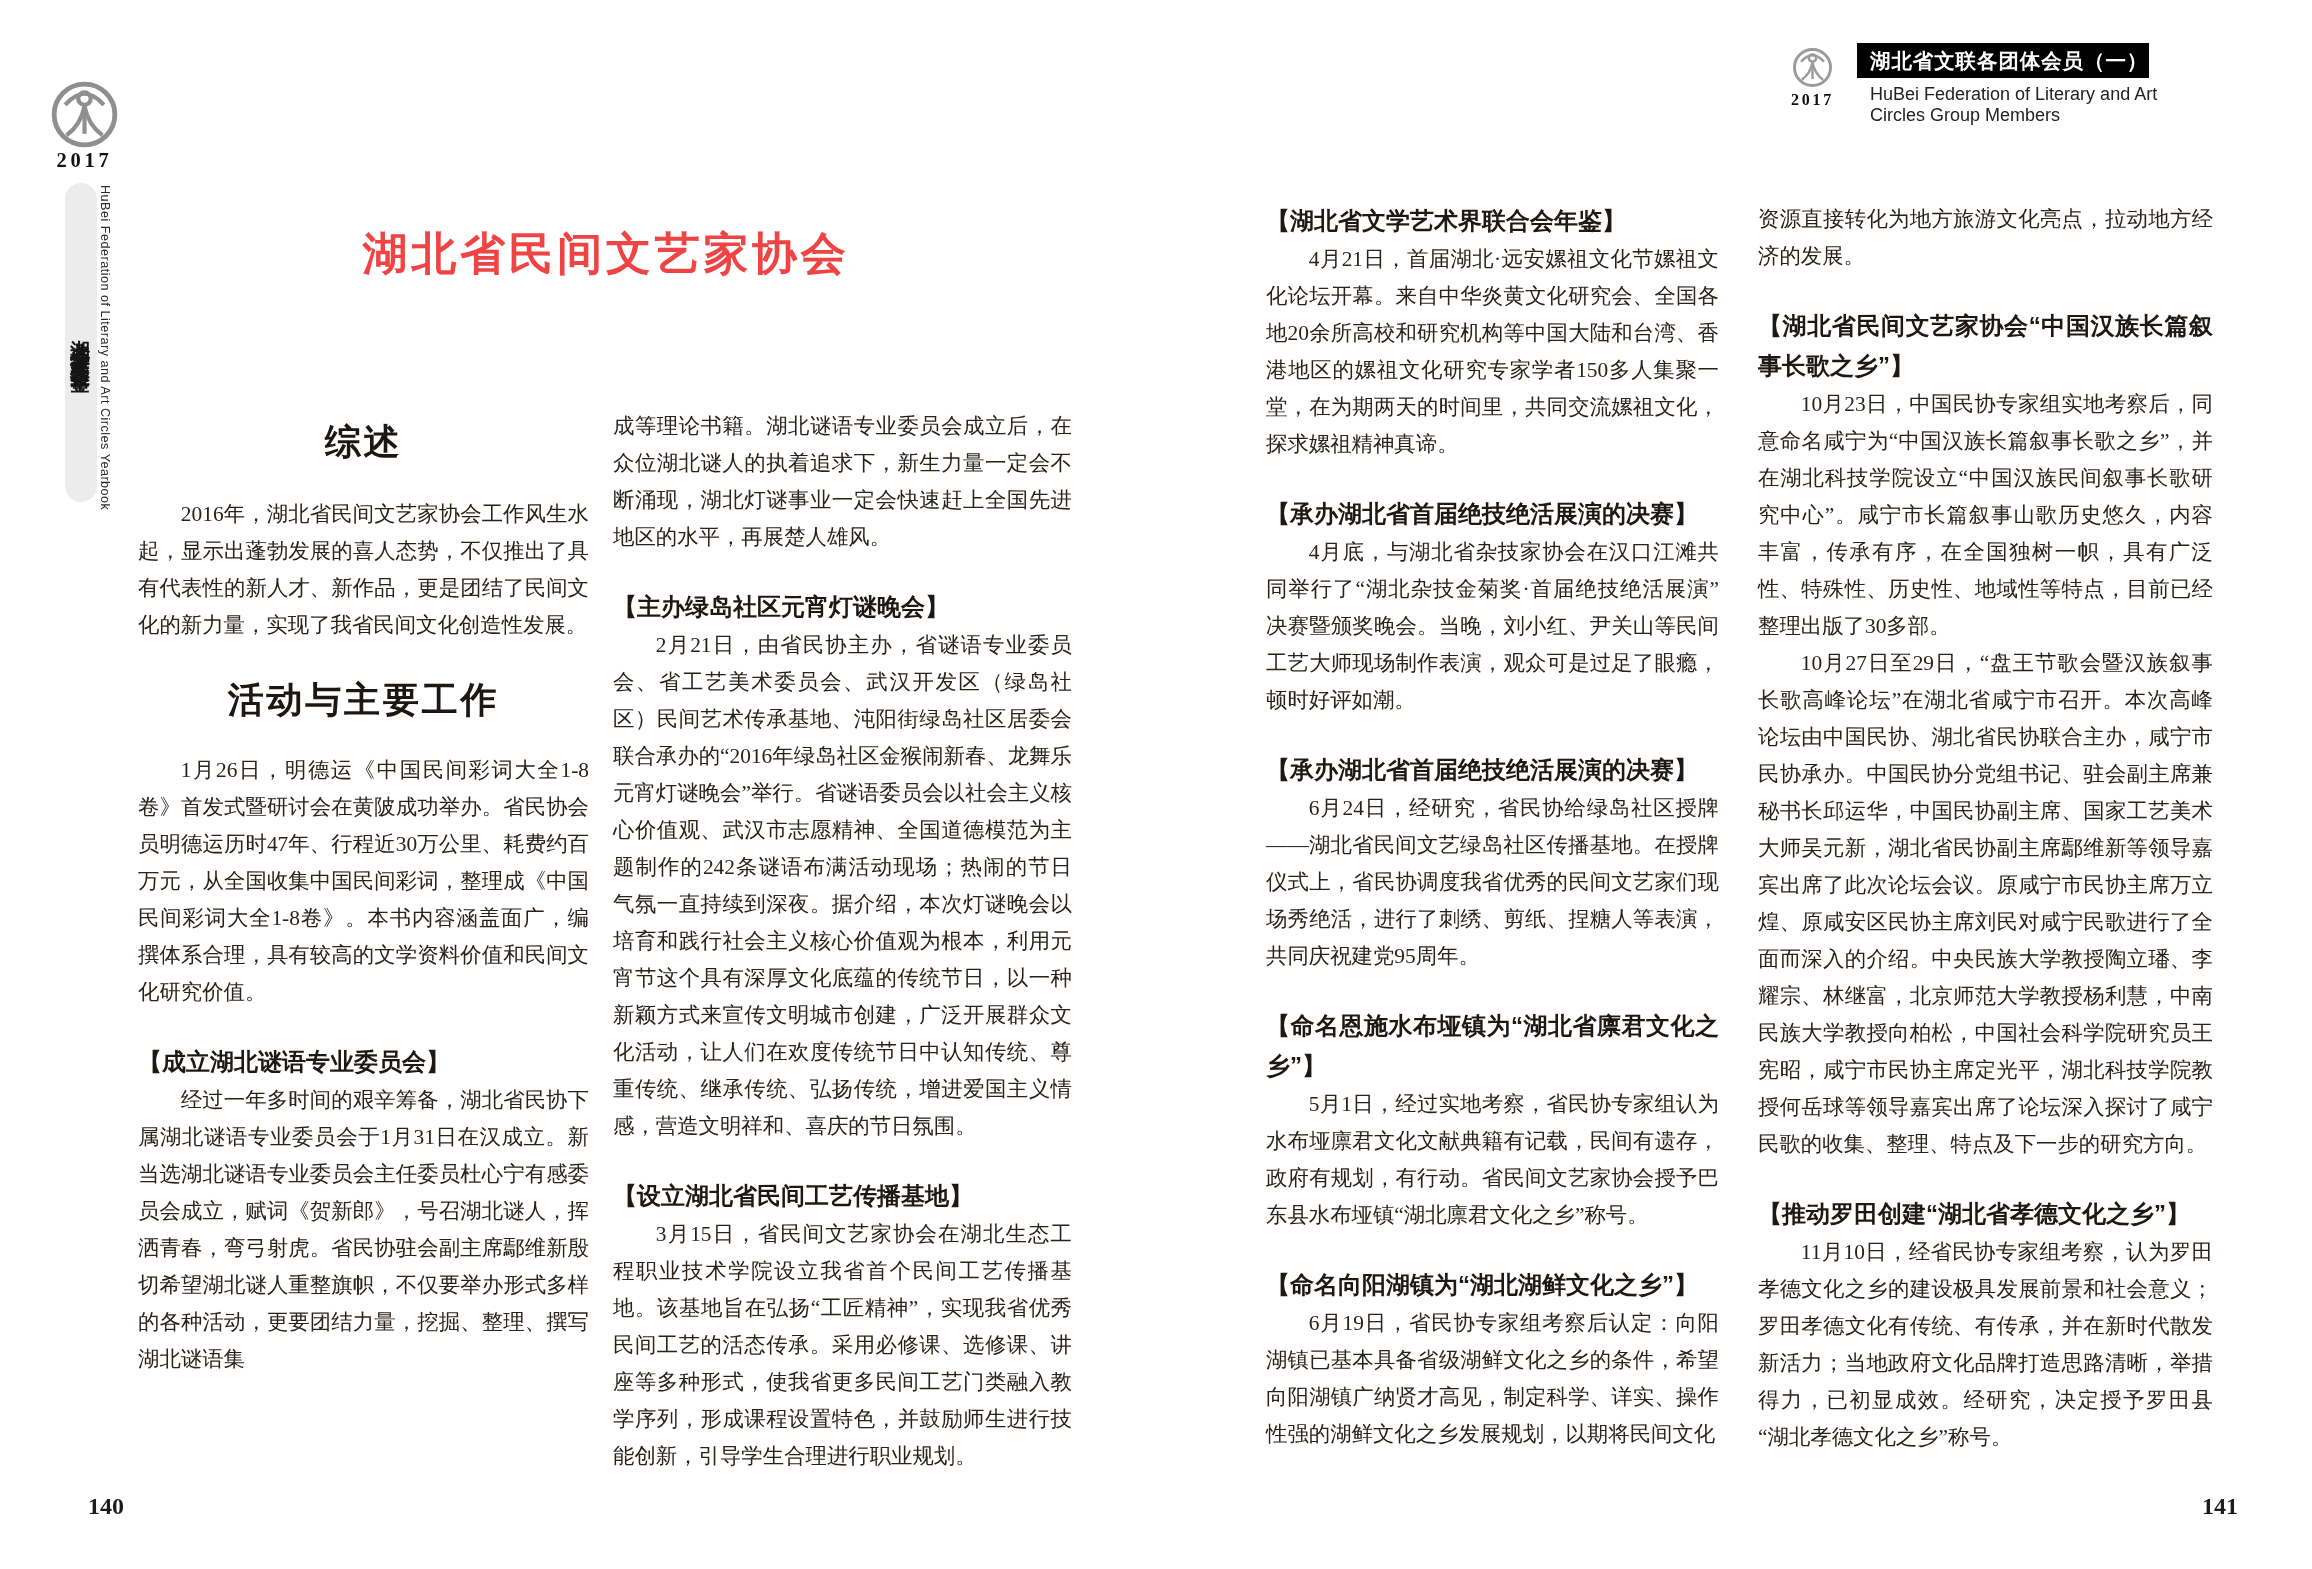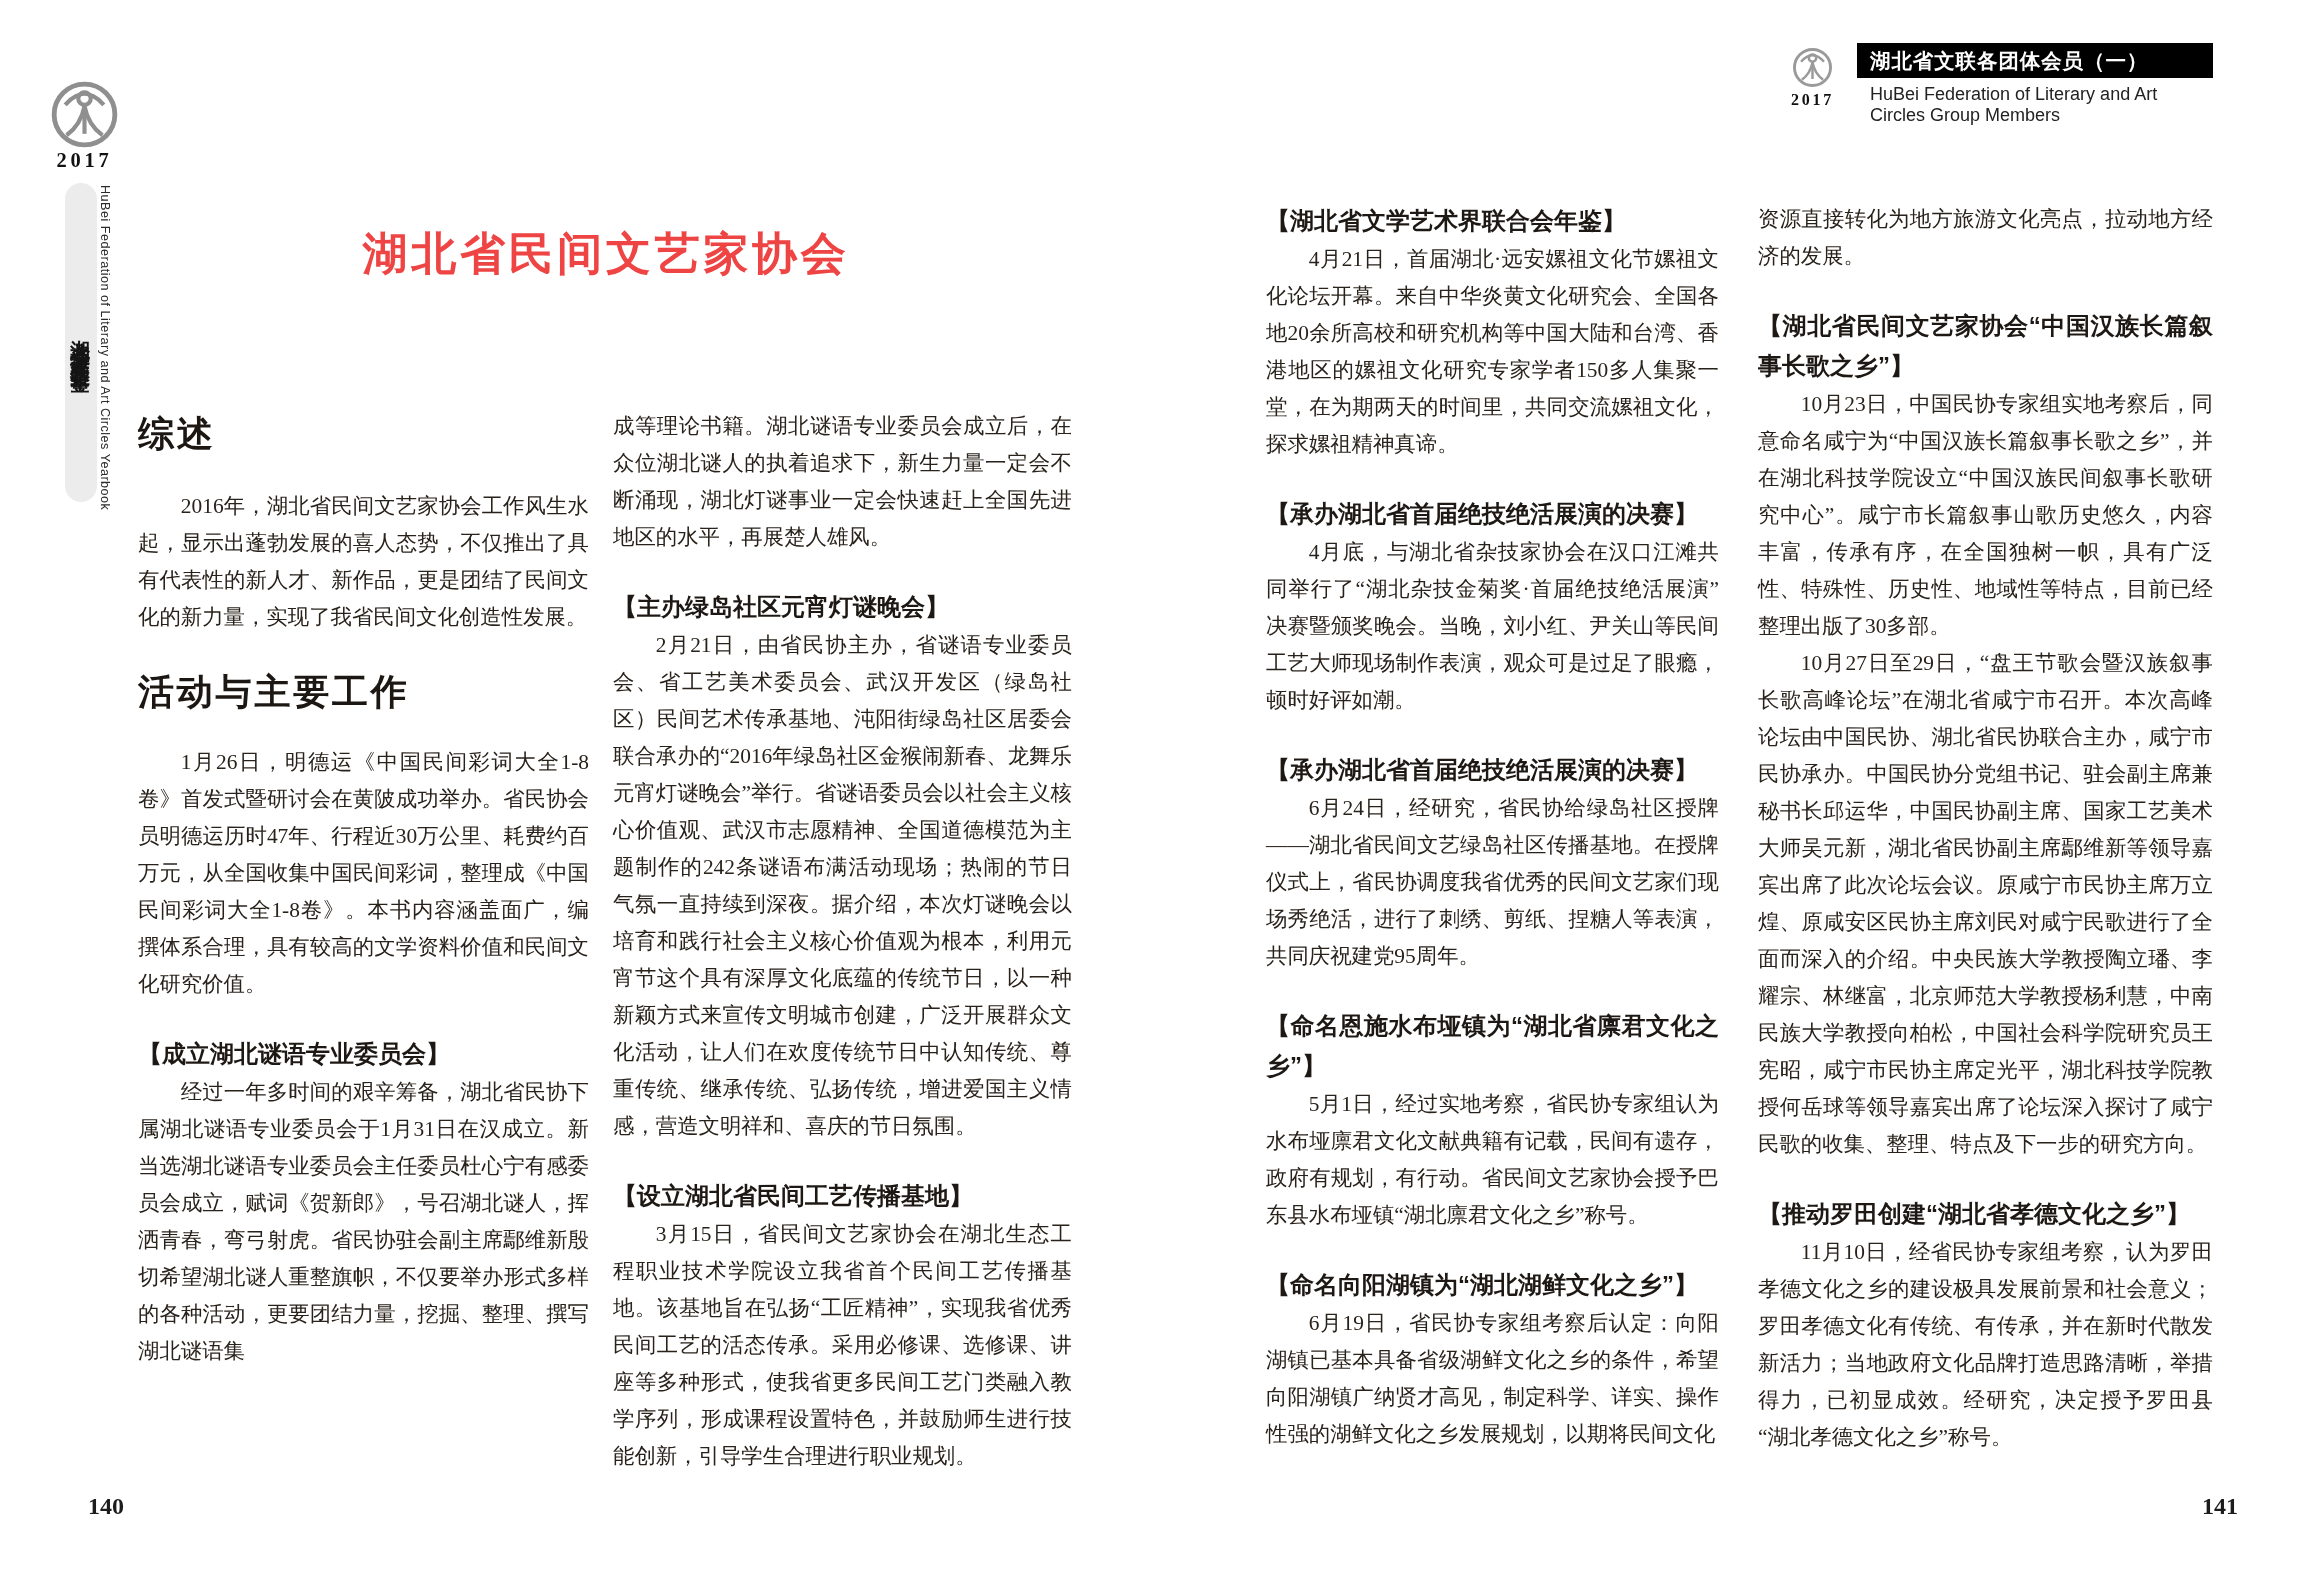--- a/index.html
+++ b/index.html
@@ -17,21 +17,21 @@
   #v-bar-text{writing-mode:vertical-rl;text-orientation:upright;font-weight:700;font-size:19.6px;
               letter-spacing:2.8px;color:#151515;font-family:"Liberation Sans","DejaVu Sans",sans-serif;}
   #v-en{position:absolute;left:98px;top:185px;height:336px;writing-mode:vertical-rl;
         font-size:12.6px;color:#2a2a2a;font-family:"Liberation Sans","DejaVu Sans",sans-serif;
         letter-spacing:0.5px;}
 
   
   #right-emblem{left:1792px;top:47px;width:41px;height:41px;color:#9a9a9a;}
   #right-year{position:absolute;left:1777px;top:91px;width:71px;text-align:center;font-weight:700;
               font-size:16px;letter-spacing:2.8px;color:#111;}
-  #hdr-bar{position:absolute;left:1857px;top:43px;width:356px;height:35px;background:#000;
+  #hdr-bar{position:absolute;left:1857px;top:43px;width:292px;height:35px;background:#000;
            color:#fff;display:flex;align-items:center;padding-left:13px;box-sizing:border-box;
            font-family:"Liberation Sans","DejaVu Sans",sans-serif;font-weight:700;font-size:20.5px;
            letter-spacing:0.9px;}
   #hdr-en{position:absolute;left:1870px;top:84px;width:328px;font-size:18px;color:#222;
           font-family:"Liberation Sans","DejaVu Sans",sans-serif;}
 
   
   .pagenum{position:absolute;bottom:50px;font-size:24px;font-weight:700;color:#1c1c1c;}
   #pn-left{left:88px;}
   #pn-right{right:75px;}
@@ -39,22 +39,22 @@
   
   #article-title{position:absolute;left:138px;top:194px;width:936px;text-align:center;
                  font-size:45px;font-weight:700;letter-spacing:3.7px;color:#ef4444;
                  font-family:"Liberation Sans","DejaVu Sans",sans-serif;}
   .col{position:absolute;}
   #lp-c1{left:138px;top:408px;width:451px;}
   #lp-c2{left:613px;top:408px;width:459px;}
   #rp-c1{left:1266px;top:201px;width:453px;}
   #rp-c2{left:1758px;top:201px;width:455px;}
 
-  .big-h{font-size:36px;font-weight:700;letter-spacing:2.8px;color:#1c1712;
-         font-family:"Liberation Sans","DejaVu Sans",sans-serif;line-height:52px;margin:0;}
+  .big-h{font-size:36px;font-weight:700;text-align:center;letter-spacing:2.8px;color:#1c1712;
+         font-family:"Liberation Sans","DejaVu Sans",sans-serif;line-height:52px;margin:8px;}
   .gap-b{margin-bottom:28px;}
   .gap-tb{margin-top:30px;margin-bottom:26px;}
   .sec-h{font-size:24px;font-weight:700;line-height:40px;margin:0;color:#1d1813;
          font-family:"Liberation Sans","DejaVu Sans",sans-serif;text-align:justify;}
   .mt{margin-top:31px;}
   .body-text{font-size:21.4px;line-height:37px;text-align:justify;margin:0;color:#29221b;}
   .indent{text-indent:2em;}
 </style>
 </head>
 <body>

